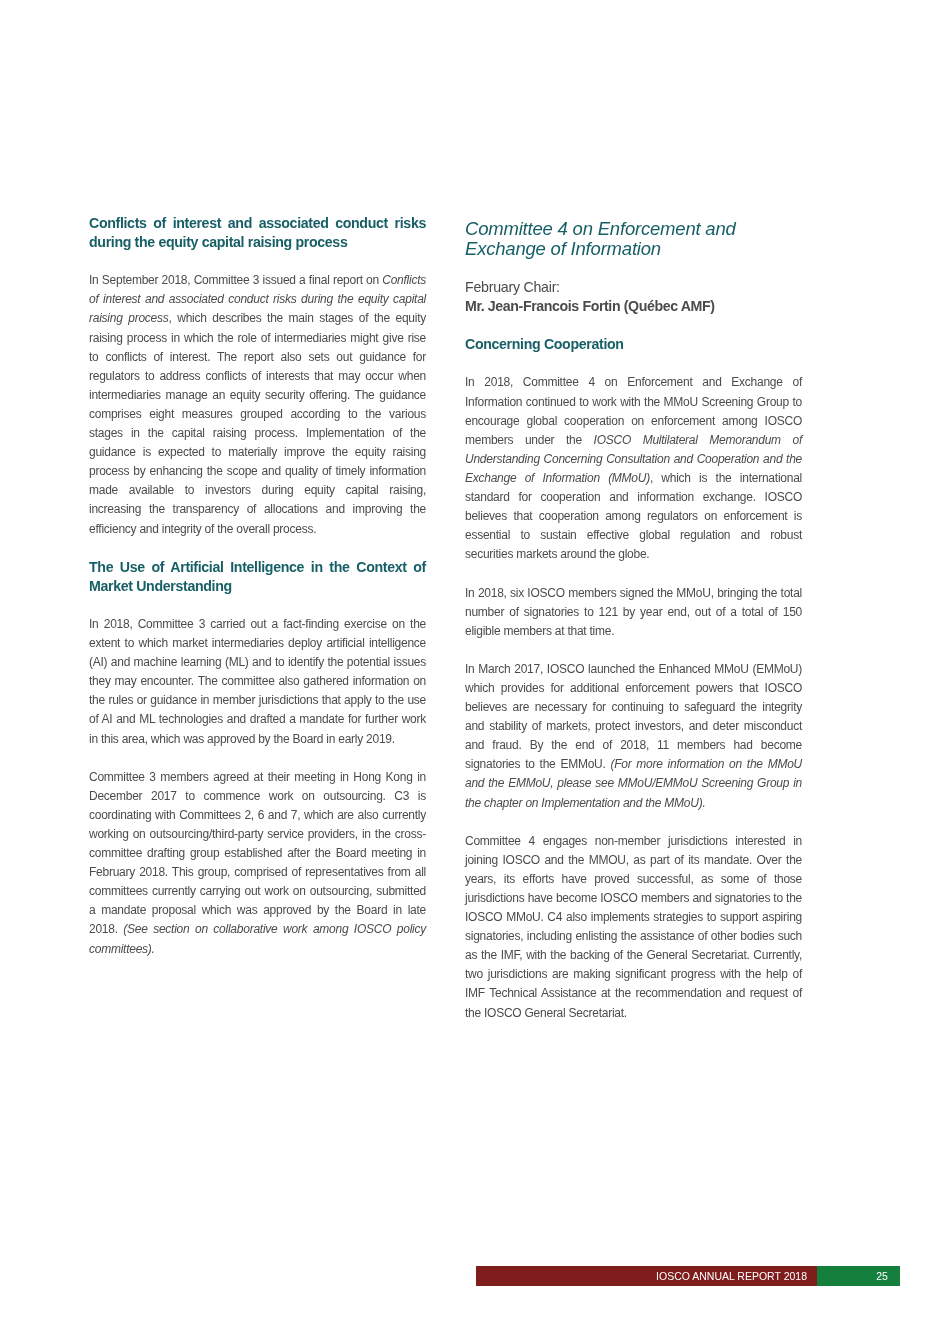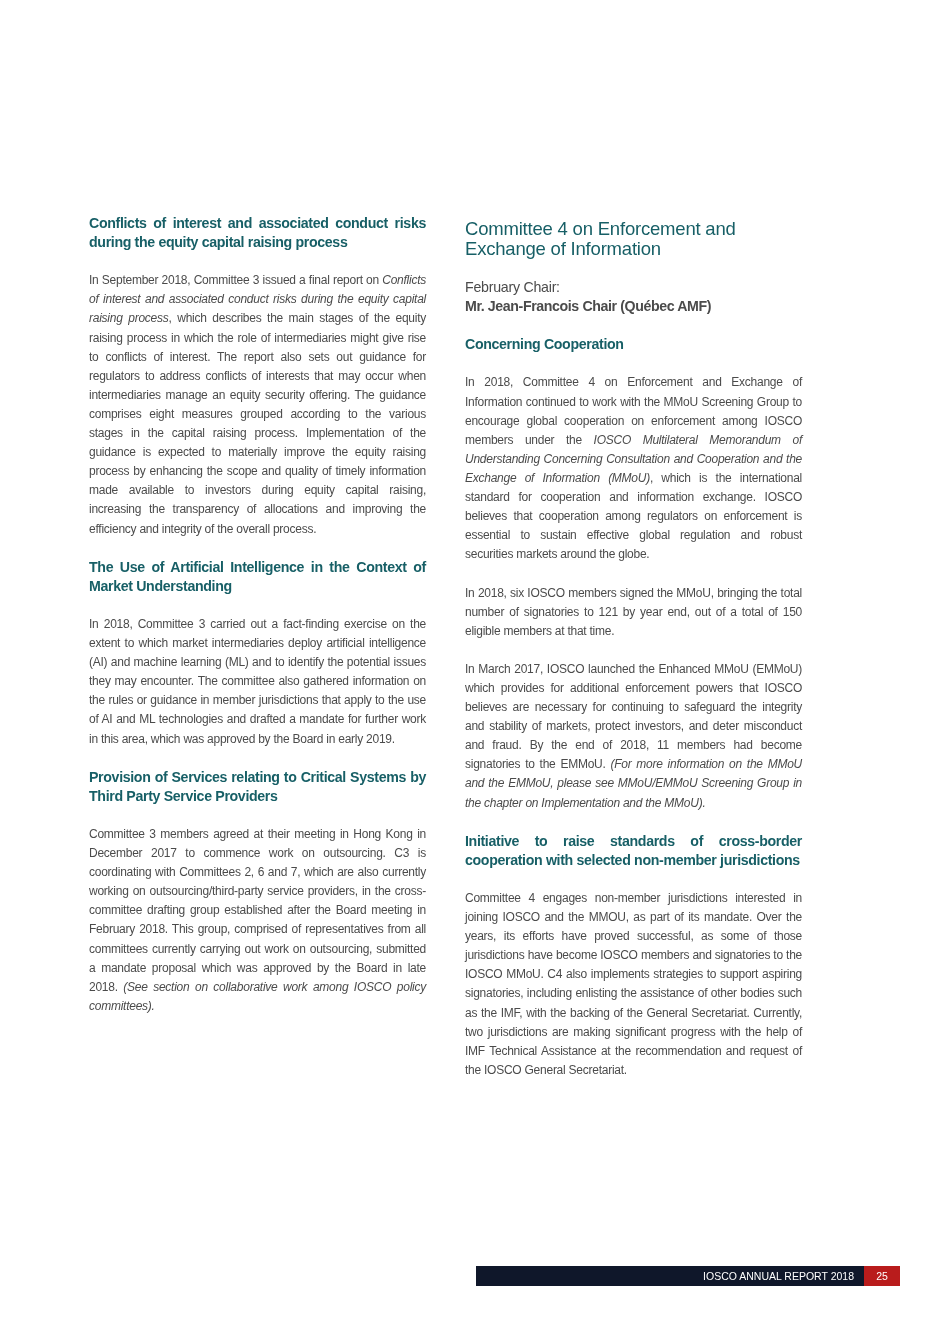--- a/index.html
+++ b/index.html
@@ -43,20 +43,21 @@
       text-align: justify;
       letter-spacing: -0.35px;
     }
     .main-title {
       font-size: 18.5px;
       line-height: 20px;
       color: #175f66;
       margin: 5px 0 19px 0;
       font-weight: normal;
       letter-spacing: -0.2px;
+      font-style: italic;
     }
     .chair-label {
       font-size: 14.2px;
       line-height: 19.1px;
       margin: 0;
       color: #4b4b4b;
       letter-spacing: -0.25px;
     }
     .chair-name {
       font-size: 14.2px;
@@ -70,65 +71,64 @@
     .footer {
       position: absolute;
       top: 1266px;
       left: 476px;
       height: 20px;
       width: 424px;
       display: flex;
     }
     .footer-bar {
       flex: 1;
-      background: #0f172a;
+      background: #7f1d1d;
       color: #ffffff;
       font-family: "Liberation Sans", sans-serif;
       font-size: 10.5px;
       display: flex;
       align-items: center;
       justify-content: flex-end;
       padding-right: 10px;
       box-sizing: border-box;
     }
     .footer-page {
       width: 36px;
-      background: #b91c1c;
+      background: #15803d;
       color: #ffffff;
       font-family: "Liberation Sans", sans-serif;
       font-size: 10.5px;
       display: flex;
       align-items: center;
       justify-content: center;
+      padding-left: 47px;
     }
   </style>
 </head>
 <body>
 
 <div class="col col-left">
   <h3 class="subhead">Conflicts of interest and associated conduct risks during the equity capital raising process</h3>
   <p class="para"><span>In September 2018, Committee 3 issued a final report on </span><em>Conflicts of interest and associated conduct risks during the equity capital raising process</em><span>, which describes the main stages of the equity raising process in which the role of intermediaries might give rise to conflicts of interest.  The report also sets out guidance for regulators to address conflicts of interests that may occur when intermediaries manage an equity security offering. The guidance comprises eight measures grouped according to the various stages in the capital raising process. Implementation of the guidance is expected to materially improve the equity raising process by enhancing the scope and quality of timely information made available to investors during equity capital raising, increasing the transparency of allocations and improving the efficiency and integrity of the overall process.</span></p>
 
   <h3 class="subhead">The Use of Artificial Intelligence in the Context of Market Understanding</h3>
   <p class="para">In 2018, Committee 3 carried out a fact-finding exercise on the extent to which market intermediaries deploy artificial intelligence (AI) and machine learning (ML) and to identify the potential issues they may encounter. The committee also gathered information on the rules or guidance in member jurisdictions that apply to the use of AI and ML technologies and drafted a mandate for further work in this area, which was approved by the Board in early 2019.</p>
 
-  <h3 class="subhead">Provision of Services relating to Critical Systems by Third Party Service Providers</h3>
   <p class="para"><span>Committee 3 members agreed at their meeting in Hong Kong in December 2017 to commence work on outsourcing. C3 is coordinating with Committees 2, 6 and 7, which are also currently working on outsourcing/third-party service providers, in the cross-committee drafting group established after the Board meeting in February 2018. This group, comprised of representatives from all committees currently carrying out work on outsourcing, submitted a mandate proposal which was approved by the Board in late 2018. </span><em>(See section on collaborative work among IOSCO policy committees).</em></p>
 </div>
 
 <div class="col col-right">
   <h2 class="main-title">Committee 4 on Enforcement and Exchange of Information</h2>
   <p class="chair-label">February Chair:</p>
-  <p class="chair-name">Mr. Jean-Francois Chair (Québec AMF)</p>
+  <p class="chair-name">Mr. Jean-Francois Fortin (Québec AMF)</p>
 
   <h3 class="subhead">Concerning Cooperation</h3>
   <p class="para"><span>In 2018, Committee 4 on Enforcement and Exchange of Information continued to work with the MMoU Screening Group to encourage global cooperation on enforcement among IOSCO members under the </span><em>IOSCO Multilateral Memorandum of Understanding Concerning Consultation and Cooperation and the Exchange of Information (MMoU)</em><span>, which is the international standard for cooperation and information exchange. IOSCO believes that cooperation among regulators on enforcement is essential to sustain effective global regulation and robust securities markets around the globe.</span></p>
   <p class="para">In 2018, six IOSCO members signed the MMoU, bringing the total number of signatories to 121 by year end, out of a total of 150 eligible members at that time.</p>
   <p class="para"><span>In March 2017, IOSCO launched the Enhanced MMoU (EMMoU) which provides for additional enforcement powers that IOSCO believes are necessary for continuing to safeguard the integrity and stability of markets, protect investors, and deter misconduct and fraud. By the end of 2018, 11 members had become signatories to the EMMoU. </span><em>(For more information on the MMoU and the EMMoU, please see MMoU/EMMoU Screening Group in the chapter on Implementation and the MMoU).</em></p>
 
-  <h3 class="subhead">Initiative to raise standards of cross-border cooperation with selected non-member jurisdictions</h3>
   <p class="para">Committee 4 engages non-member jurisdictions interested in joining IOSCO and the MMOU,  as part of its mandate. Over the years, its efforts have proved successful, as some of those jurisdictions have become IOSCO members and signatories to the IOSCO MMoU. C4 also implements strategies to support aspiring signatories, including enlisting the assistance of other bodies such as the IMF, with the backing of the General Secretariat. Currently, two jurisdictions are making significant progress with the help of IMF Technical Assistance at the recommendation and request of the IOSCO General Secretariat.</p>
 </div>
 
 <div class="footer">
   <div class="footer-bar">IOSCO ANNUAL REPORT 2018</div>
   <div class="footer-page">25</div>
 </div>
 
 </body></html>

